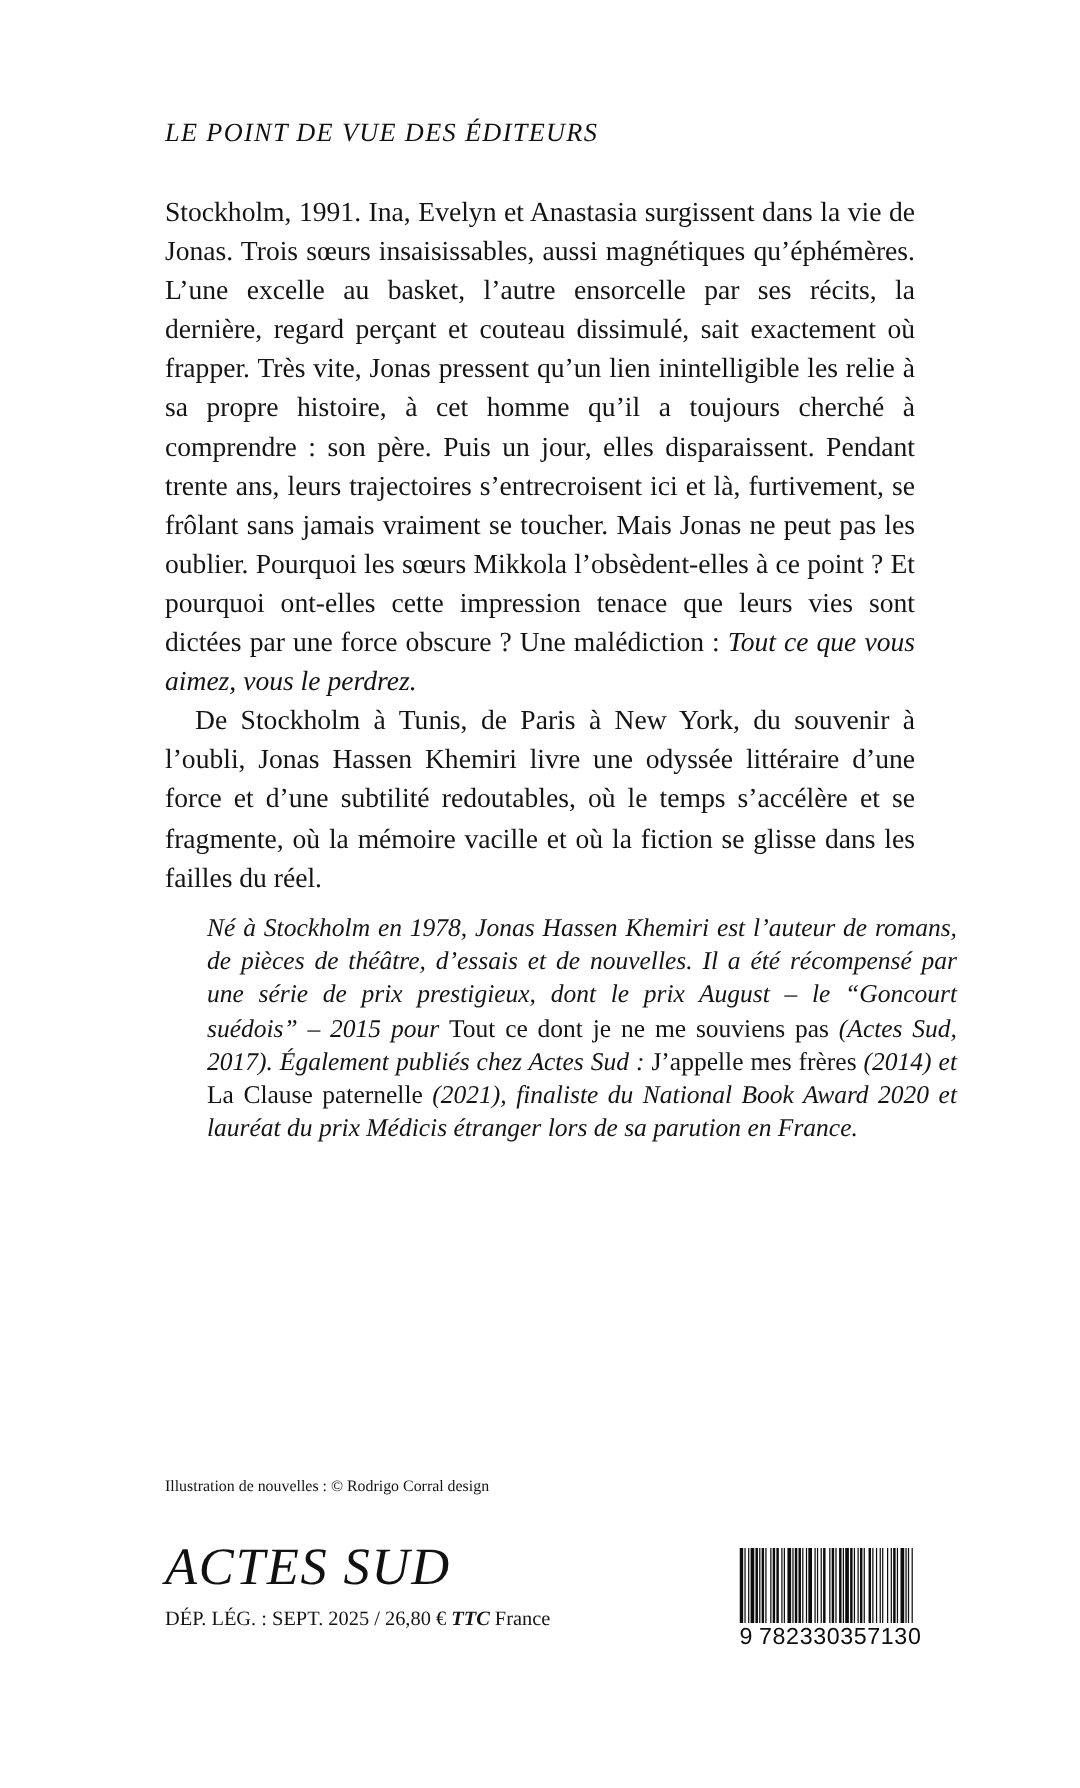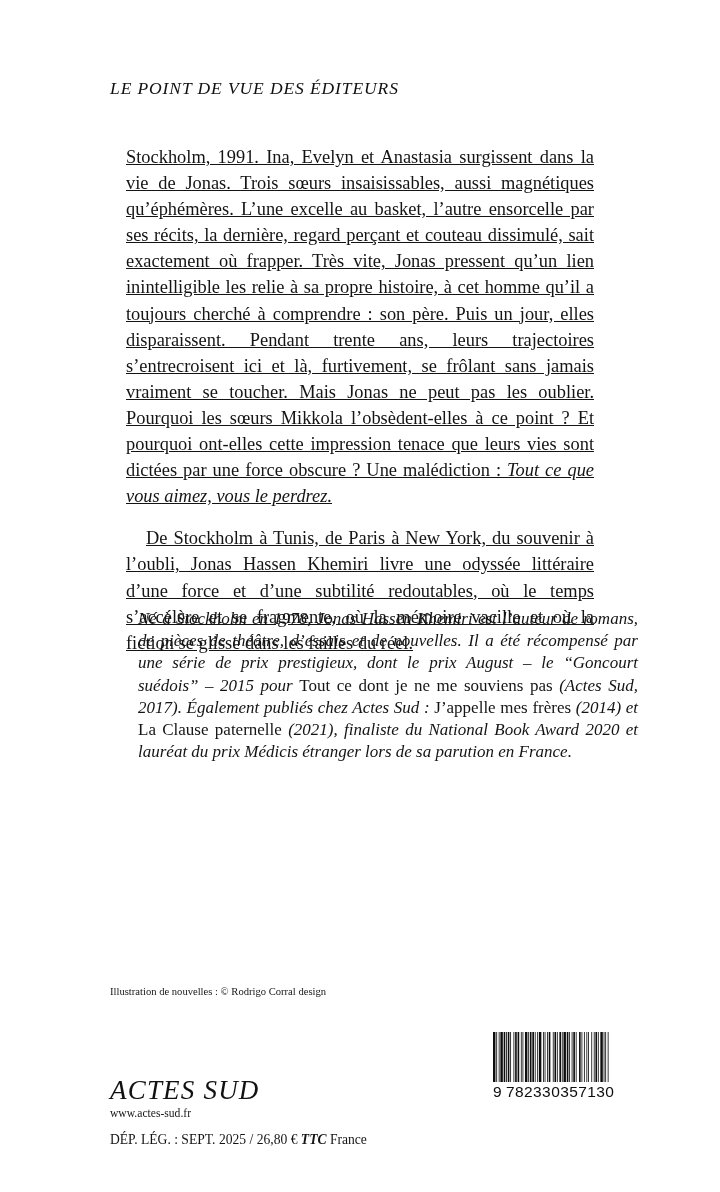--- a/index.html
+++ b/index.html
@@ -46,22 +46,21 @@
     top: 128px;
     width: 500px;
     font-size: 18.4px;
     line-height: 26.1px;
     text-align: justify;
     text-justify: inter-word;
     color: #141414;
     hyphens: manual;
   }
   .blurb p {
-    margin: 16px;
-    text-decoration: underline;
+    margin: 0;
   }
   .blurb p + p {
     text-indent: 20px;
   }
   .blurb i {
     font-style: italic;
   }
 
   
   .bio {
@@ -93,26 +92,25 @@
 
   
   .imprint {
     position: absolute;
     left: 110px;
     top: 1030px;
     width: 330px;
   }
   .imprint-logo {
     font-style: italic;
-    font-size: 27px;
+    font-size: 35px;
     line-height: 30px;
     letter-spacing: 1.2px;
     color: #111;
     white-space: nowrap;
-    margin-top: 45px;
   }
   .imprint-url {
     font-size: 11.6px;
     line-height: 15px;
     margin-top: 1px;
     color: #161616;
     white-space: nowrap;
   }
   .imprint-legal {
     font-size: 13.6px;
@@ -165,21 +163,20 @@
   </div>
 
   <div class="bio">
     <p><span>Né à Stockholm en 1978, Jonas Hassen Khemiri est l’auteur de romans, de pièces de théâtre, d’essais et de nouvelles. Il a été récompensé par une série de prix prestigieux, dont le prix August – le “Goncourt suédois” – 2015 pour </span><span class="roman">Tout ce dont je ne me souviens pas</span><span> (Actes Sud, 2017). Également publiés chez Actes Sud : </span><span class="roman">J’appelle mes frères</span><span> (2014) et </span><span class="roman">La Clause paternelle</span><span> (2021), finaliste du National Book Award 2020 et lauréat du prix Médicis étranger lors de sa parution en France.</span></p>
   </div>
 
   <div class="credit">Illustration de nouvelles : © Rodrigo Corral design</div>
 
   <div class="imprint">
     <div class="imprint-logo">ACTES SUD</div>
-    <div class="imprint-url">www.actes-sud.fr</div>
     <div class="imprint-legal"><span>DÉP. LÉG. : SEPT. 2025 / 26,80 € </span><b>TTC</b><span> France</span></div>
   </div>
 
   <div class="barcode-block">
     <svg class="barcode-bars" id="barcode-svg" viewBox="0 0 118 50" preserveAspectRatio="none">
         <rect x="0.000" y="0" width="2.458" height="50" fill="#0d0d0d"></rect>
         <rect x="3.278" y="0" width="0.819" height="50" fill="#0d0d0d"></rect>
         <rect x="5.736" y="0" width="0.819" height="50" fill="#0d0d0d"></rect>
         <rect x="7.375" y="0" width="2.458" height="50" fill="#0d0d0d"></rect>
         <rect x="10.653" y="0" width="1.639" height="50" fill="#0d0d0d"></rect>

